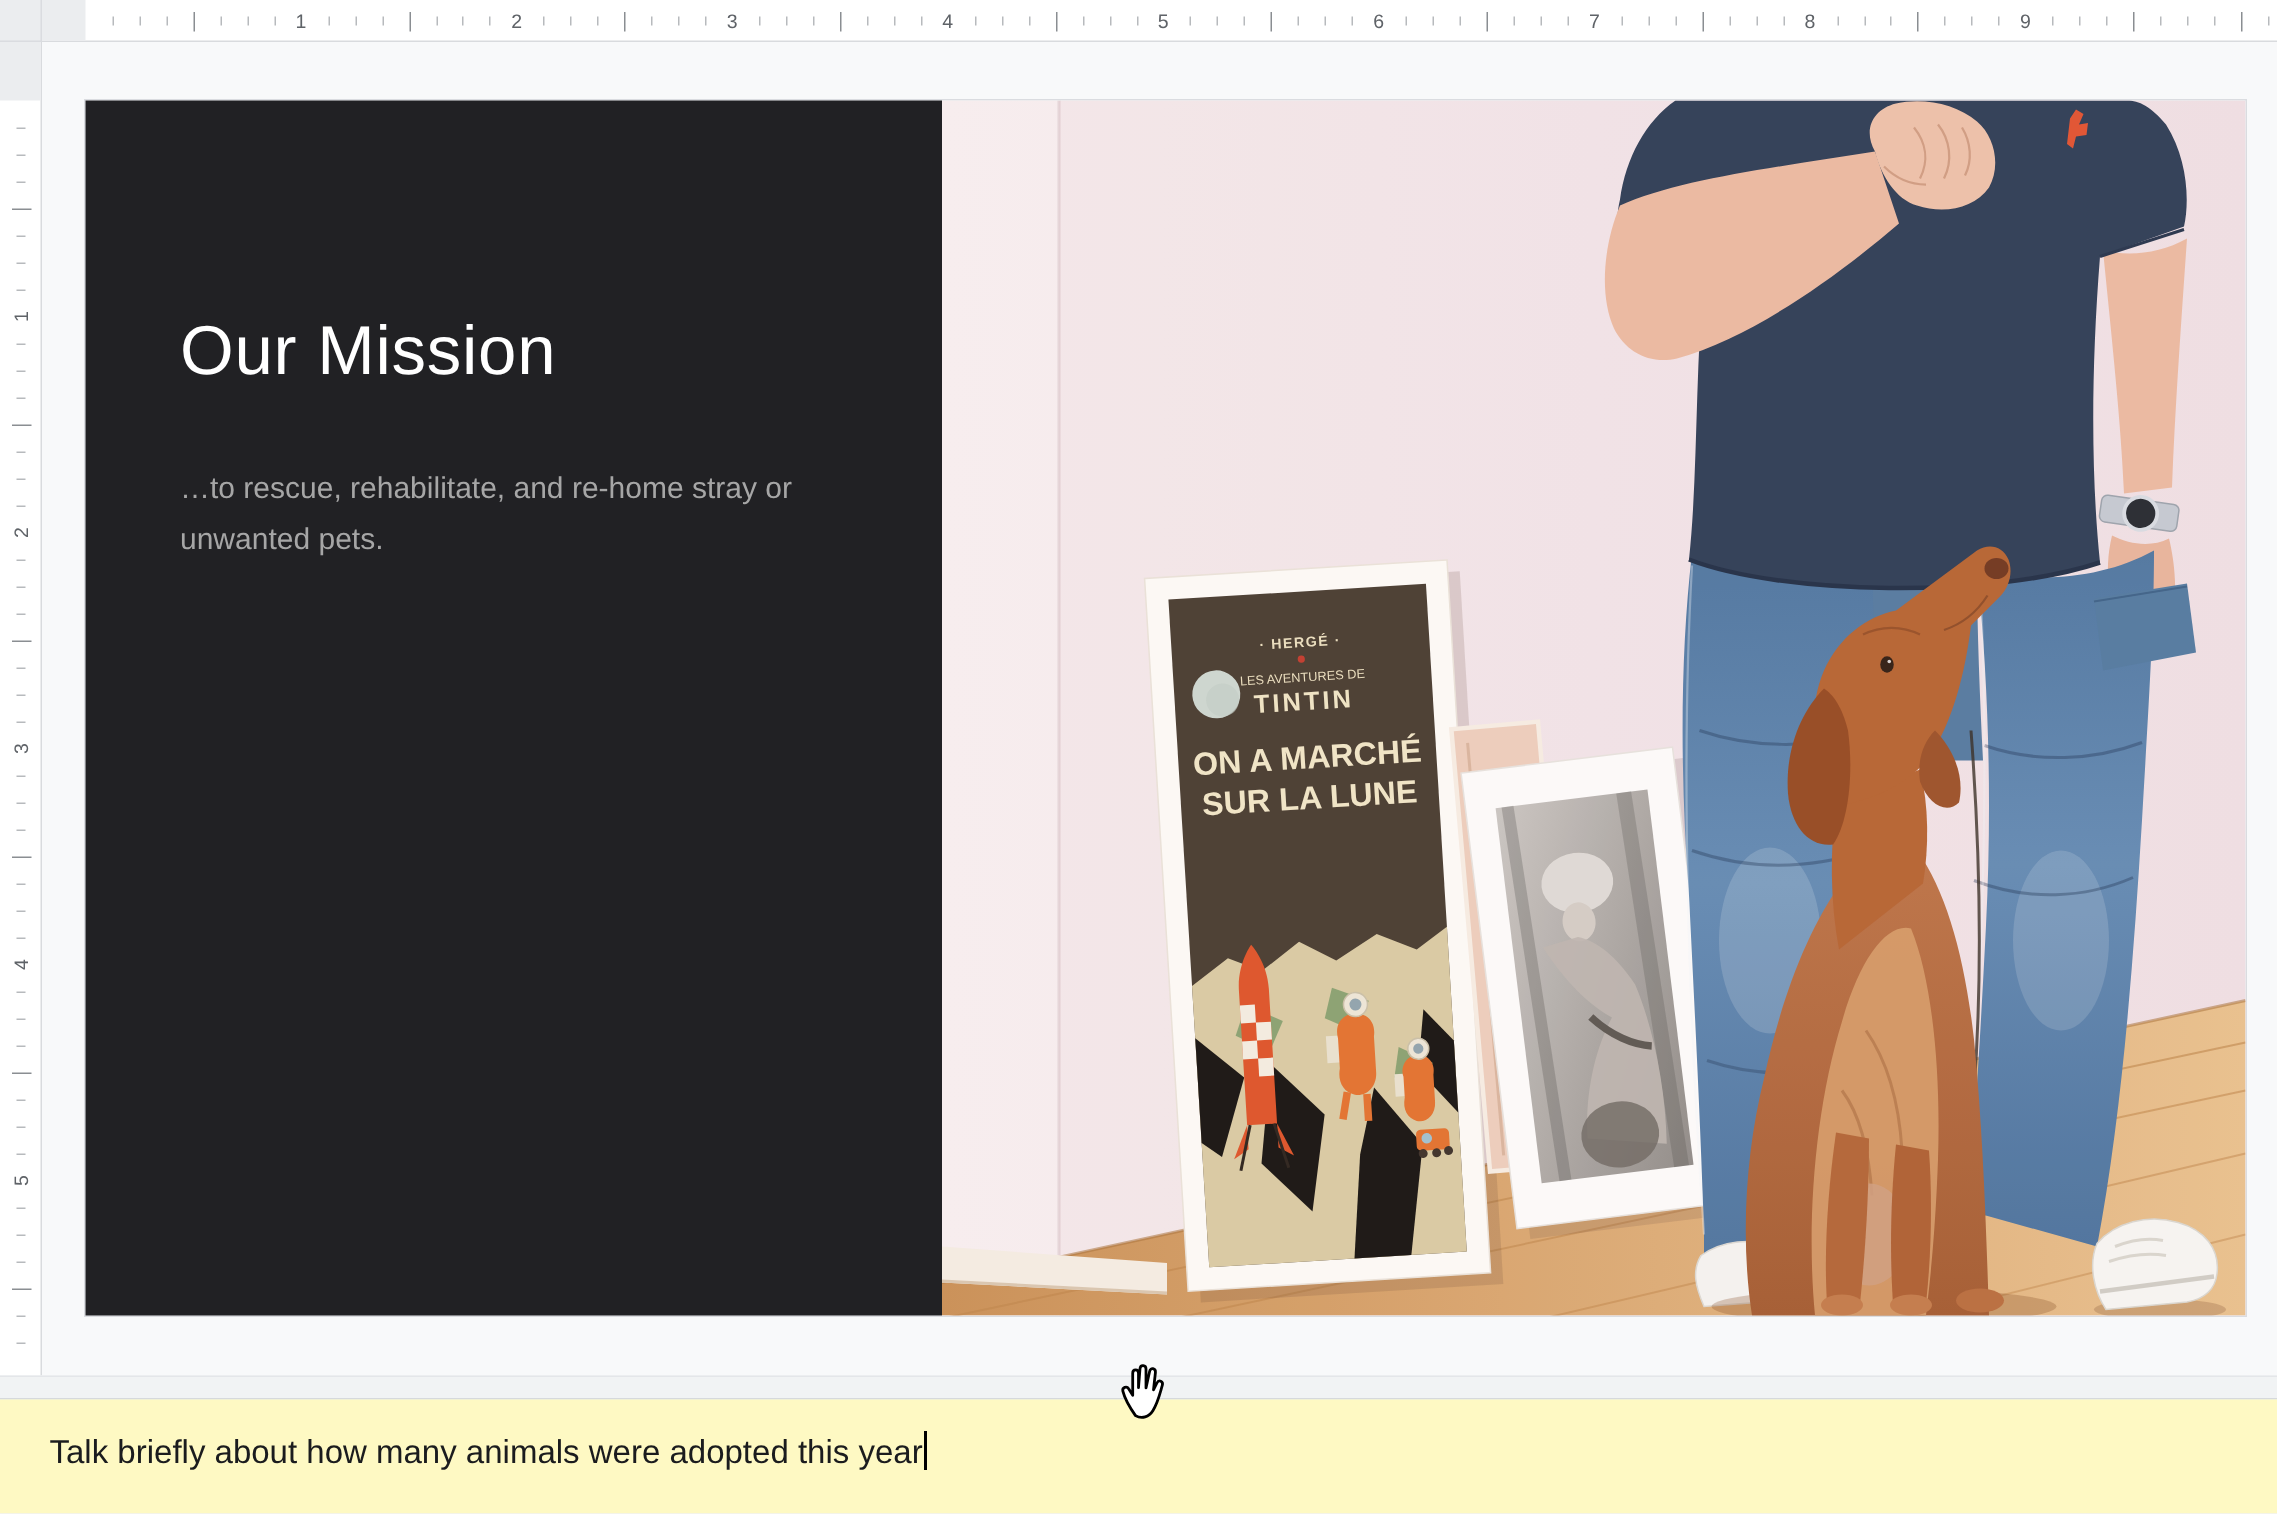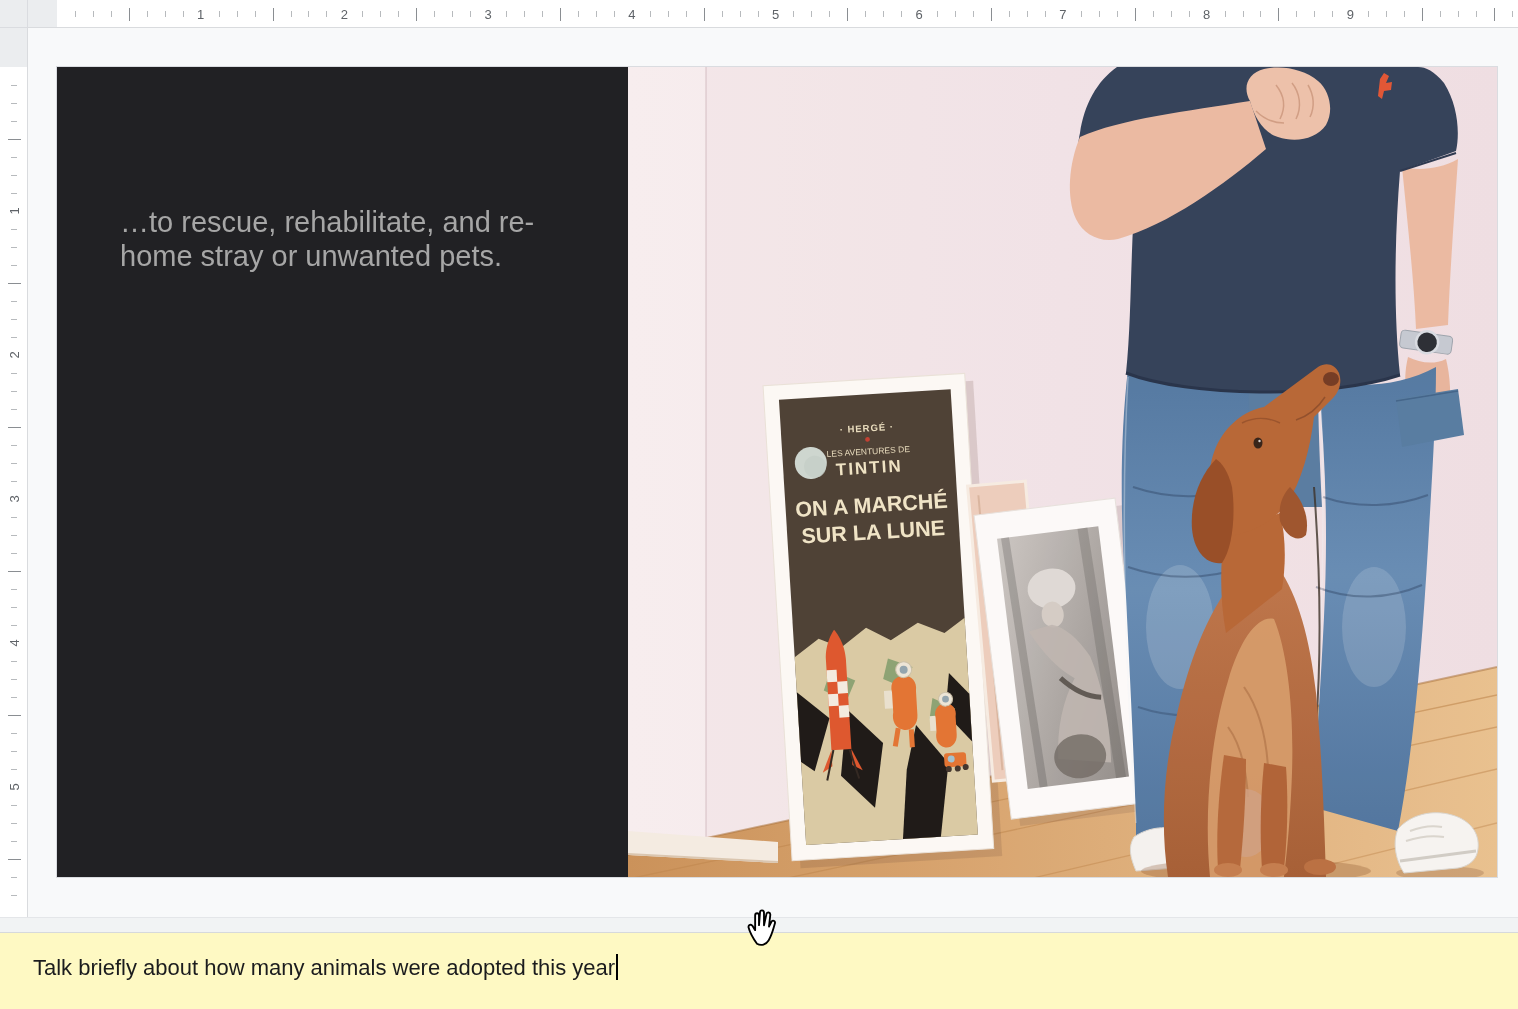--- a/index.html
+++ b/index.html
@@ -21,21 +21,21 @@
   .v-ruler i.tall{width:13px;left:8px;background:#8a8e92;}
   .hr-num,.vr-num{position:absolute;font-size:13px;color:#5f6368;line-height:13px;}
   .hr-num{top:50%;transform:translate(-50%,-50%);}
   .vr-num{left:50%;transform:translate(-50%,-50%) rotate(-90deg);}
   
   .slide{position:absolute;left:57px;top:67px;width:1440px;height:810px;display:flex;
          outline:1px solid #dadce0;background:#fff;}
   .slide-left{width:571px;height:100%;background:#212124;position:relative;flex:none;}
   .panel-content{position:absolute;left:63px;top:139px;width:418px;}
   .slide-title{color:#ffffff;font-size:46px;font-weight:400;margin:0 0 50px 0;letter-spacing:.5px;}
-  .slide-body{color:#a6a6a6;font-size:29px;line-height:33.5px;margin:0 0 33px 0;}
+  .slide-body{color:#a6a6a6;font-size:20px;line-height:33.5px;margin:0 0 33px 0;}
   .slide-right{width:869px;height:100%;flex:none;position:relative;}
   .slide-right svg{display:block;}
   
   .splitter{position:absolute;left:0;top:917px;width:1518px;height:16px;background:#f1f3f4;
             border-top:1px solid #e4e6e9;border-bottom:1px solid #d6d9dc;box-sizing:border-box;}
   .notes{position:absolute;left:0;top:933px;width:1518px;height:80px;background:#fef9c3;}
   .notes-text{position:absolute;left:33px;top:21px;font-size:22px;color:#1b1c1e;white-space:nowrap;}
   .caret{display:inline-block;width:2px;height:26px;background:#000;vertical-align:-5px;margin-left:1px;}
   
   .hand-cursor{position:absolute;left:744px;top:908px;width:36px;height:40px;z-index:50;pointer-events:none;}
@@ -178,20 +178,21 @@
       <i style="top: 795px;"></i>
       <i style="top: 813px;"></i>
       <i class="tall" style="top: 831px;"></i>
       <i style="top: 849px;"></i>
       <i style="top: 867px;"></i>
     </div>
 
   <div class="slide">
     <div class="slide-left">
       <div class="panel-content">
+        <h1 class="slide-title">Our Mission</h1>
         <p class="slide-body">…to rescue, rehabilitate, and re-home stray or unwanted pets.</p>
       </div>
     </div>
 
     <div class="slide-right">
       <svg width="869" height="810" viewBox="0 0 869 810">
         <defs>
           <linearGradient id="wallGrad" x1="0" y1="0" x2="1" y2="0">
             <stop offset="0" stop-color="#f7eff0"></stop>
               <stop offset="0.5" stop-color="#f4e9ec"></stop>

